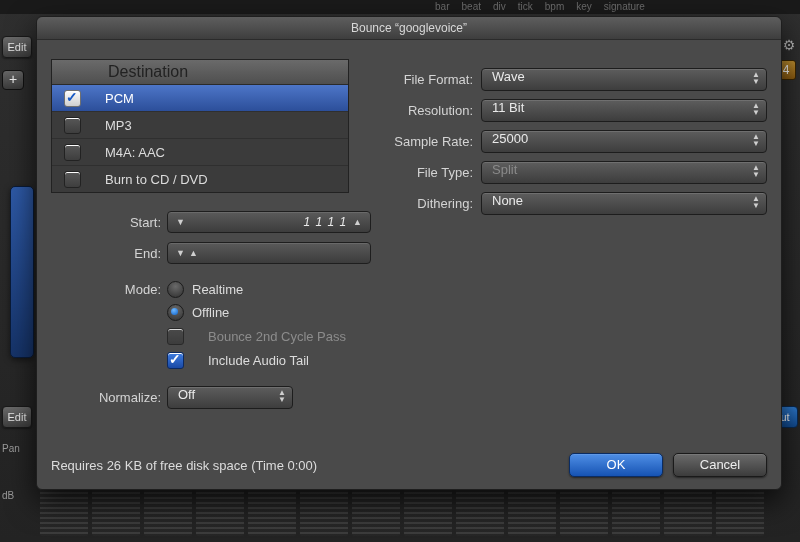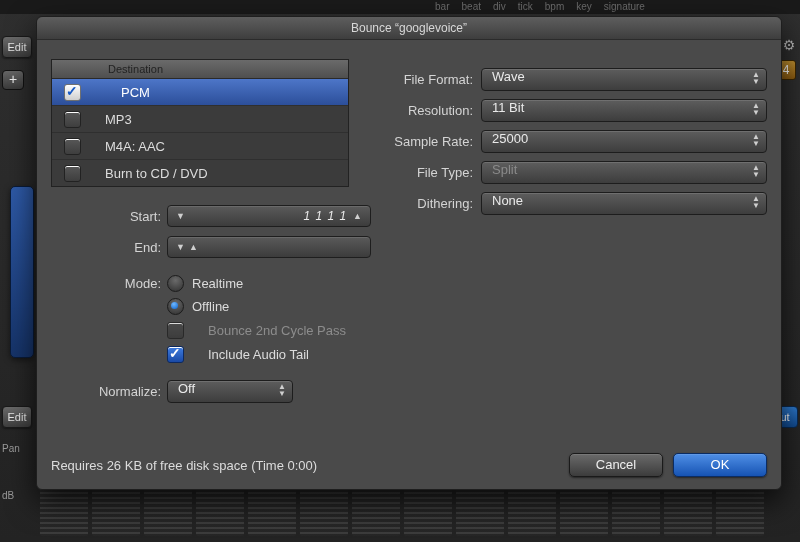--- a/index.html
+++ b/index.html
@@ -96,32 +96,31 @@
   .right-col { position:absolute; left:338px; top:20px; width:392px; }
 
   .dest-list {
     width:296px;
     border:1px solid #222;
     background:#3b3b3b;
   }
   .dest-header {
     background:linear-gradient(#6a6a6a,#4f4f4f);
     padding:3px 8px 3px 56px;
-    font-size:11px; color:#222;
+    font-size:16px; color:#222;
     border-bottom:1px solid #2a2a2a;
   }
   .dest-row {
     display:flex; align-items:center;
     height:26px; padding:0 8px 0 12px;
     border-bottom:1px solid #2f2f2f;
   }
   .dest-row.selected {
     background:linear-gradient(#4d76c8,#2c4f9a);
     color:#fff;
-    gap:16px;
   }
   .dest-row:last-child { border-bottom:0; }
   .chk {
     width:15px; height:15px;
     background:linear-gradient(#fdfdfd,#cfcfcf);
     border:1px solid #707070; border-radius:3px;
     margin-right:24px;
     position:relative;
     box-shadow:inset 0 1px 0 #fff;
   }
@@ -371,18 +370,18 @@
               <span>▼</span>
             </span>
         </div>
       </div>
 
     </div>
 
     <div class="footer">
       <span class="info">Requires 26 KB of free disk space  (Time 0:00)</span>
       <span class="spacer"></span>
+      <div class="btn primary">OK</div>
       <div class="btn">Cancel</div>
-      <div class="btn primary">OK</div>
     </div>
 
   </div>
 </div>
 
 </body></html>

